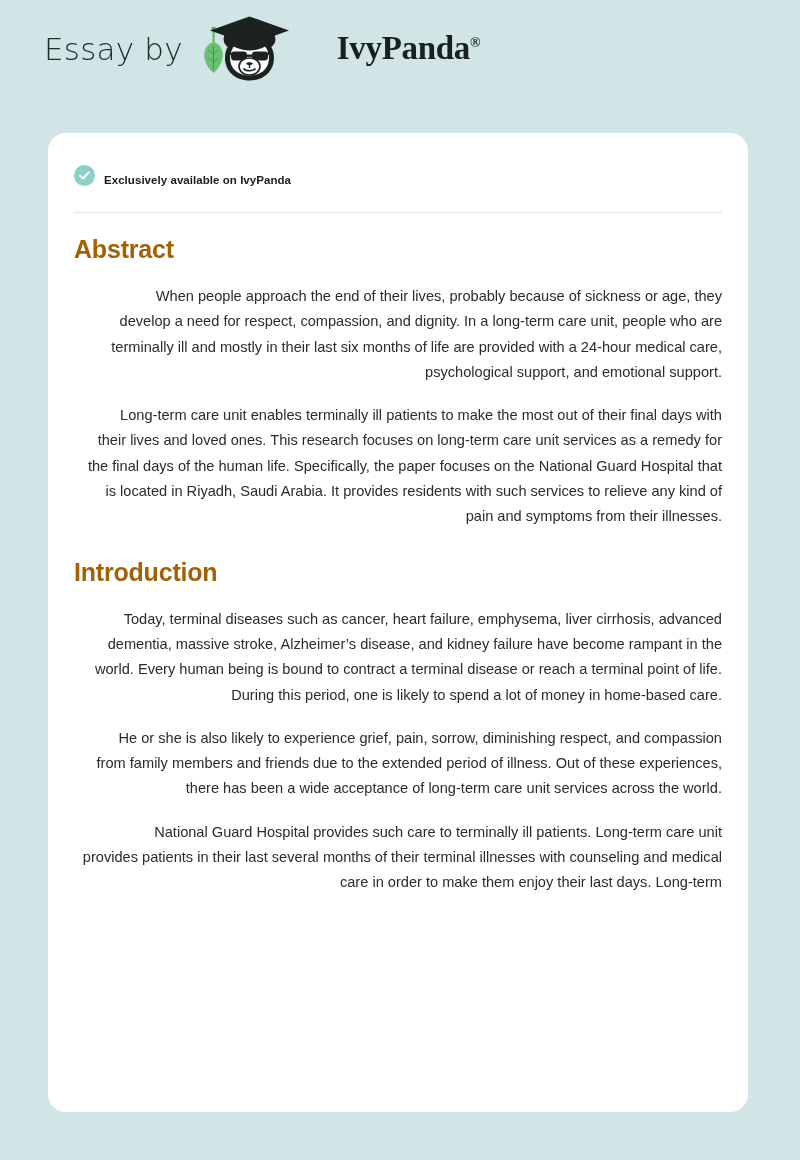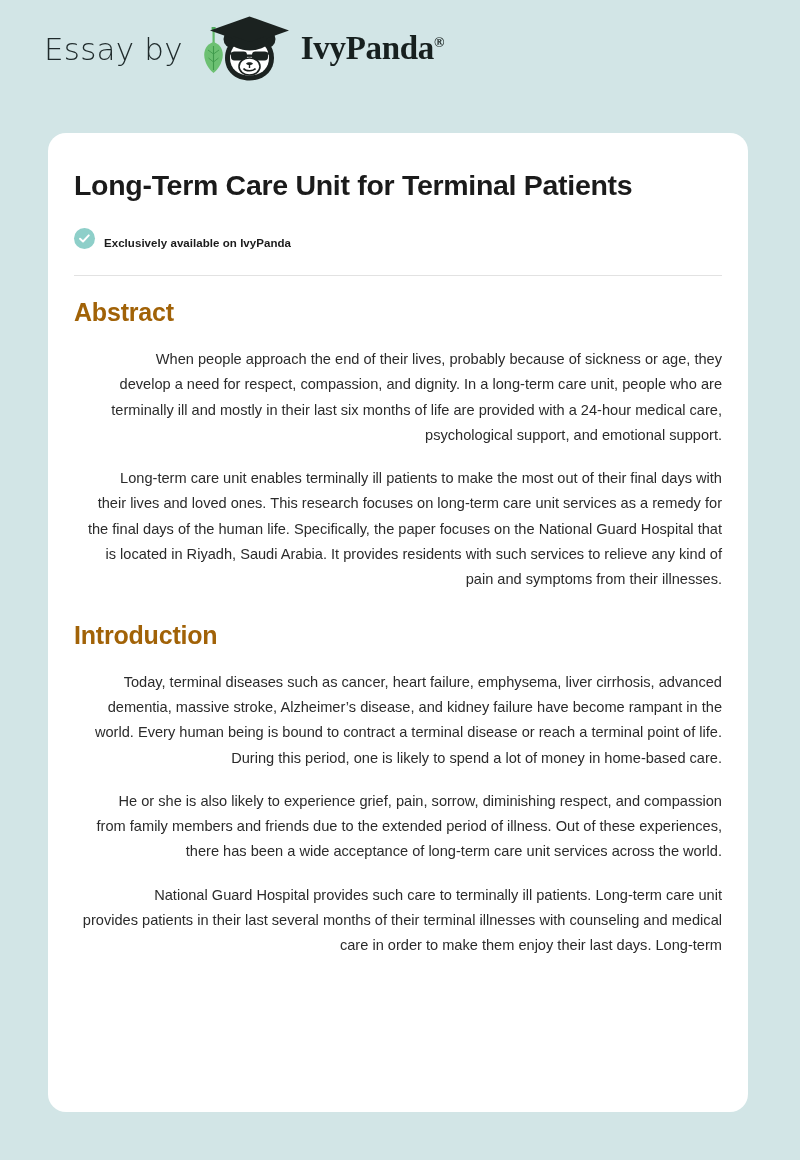--- a/index.html
+++ b/index.html
@@ -27,20 +27,21 @@
     font-size: 31px;
     font-weight: 300;
     color: #1f2a2b;
     letter-spacing: 0.2px;
     white-space: nowrap;
   }
   .brand-logo {
     display: flex;
     align-items: center;
     margin-left: 14px;
+    gap: 36px;
   }
   .brand-mark { display: block; }
   .brand-word {
     font-family: "Liberation Serif", serif;
     font-weight: bold;
     font-size: 33px;
     color: #17201f;
     letter-spacing: -0.3px;
     margin-left: 8px;
     position: relative;
@@ -181,21 +182,20 @@
 
     <span class="brand-word">
       <span>IvyPanda</span><span class="reg">®</span>
     </span>
   </div>
 </div>
 
 <div class="paper">
   <div class="paper-inner">
 
-    <h1 class="doc-title">Long-Term Care Unit for Terminal Patients</h1>
 
     <div class="exclusive-badge">
       <span class="badge-check">
         <svg width="13" height="13" viewBox="0 0 14 14" xmlns="http://www.w3.org/2000/svg" aria-hidden="true">
           <path d="M2.2 7.2 L5.4 10.2 L11.6 3.6" stroke="#ffffff" stroke-width="2.1" fill="none" stroke-linecap="round" stroke-linejoin="round"></path>
         </svg>
       </span>
       <span class="badge-text">Exclusively available on IvyPanda</span>
     </div>
 

